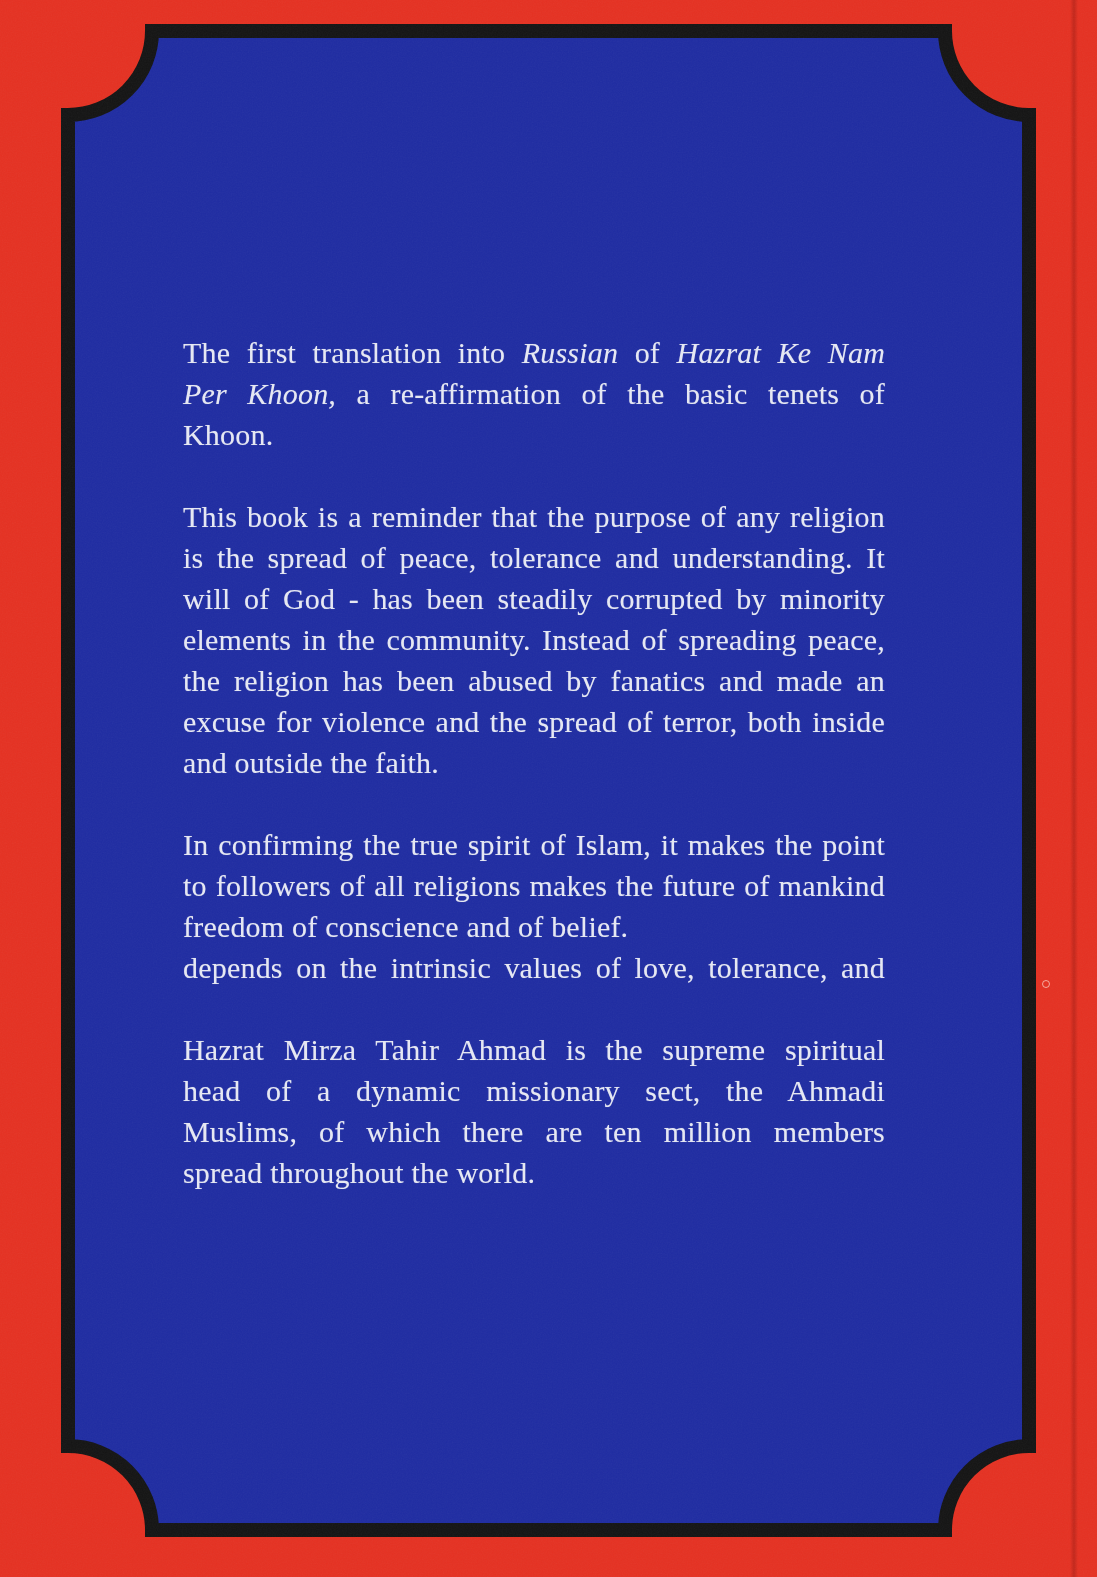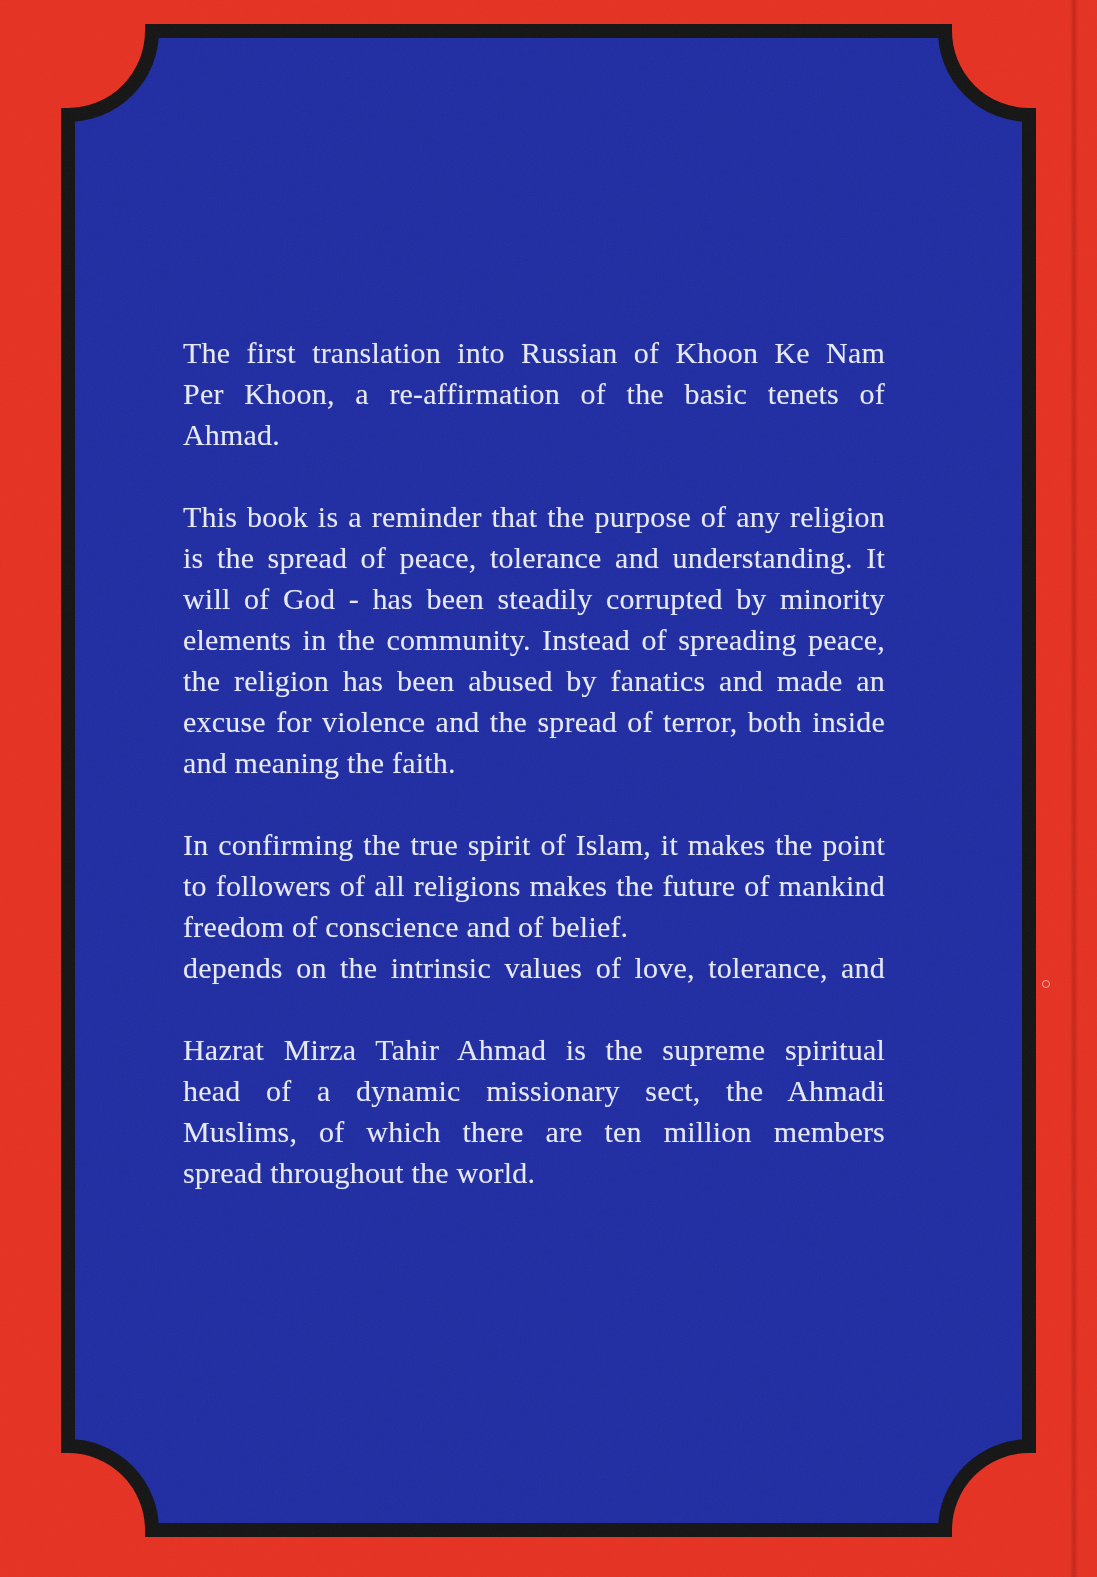--- a/index.html
+++ b/index.html
@@ -42,20 +42,21 @@
   .line {
     text-align: justify;
     text-align-last: justify;
     -moz-text-align-last: justify;
   }
   .line.last {
     text-align-last: left;
     -moz-text-align-last: left;
   }
   .seg.italic {
+    font-style: italic;
   }
   .crease {
     position: absolute;
     top: 0;
     left: 1070px;
     width: 8px;
     height: 100%;
     background: linear-gradient(to right, rgba(0,0,0,0) 0%, rgba(70,0,0,0.22) 50%, rgba(0,0,0,0) 100%);
     pointer-events: none;
   }
@@ -89,32 +90,32 @@
            A 84 84 0 0 0 945 1530
            H 152
            A 84 84 0 0 0 68 1446
            V 115
            A 84 84 0 0 0 152 31
            Z" style="fill: var(--panel-blue, #1f2ca2); stroke: var(--frame-black, #141414); stroke-width: 14;"></path>
 </svg>
 
 <div class="text-block">
     <div class="para">
-      <div class="line"><span class="seg">The first translation into </span><span class="seg italic">Russian</span><span class="seg"> of </span><span class="seg italic">Khoon Ke Nam</span></div>
+      <div class="line"><span class="seg">The first translation into </span><span class="seg italic">Russian</span><span class="seg"> of </span><span class="seg italic">Hazrat Ke Nam</span></div>
       <div class="line"><span class="seg italic">Per Khoon,</span><span class="seg"> a re-affirmation of the basic tenets of</span></div>
-      <div class="line last"><span class="seg">Ahmad.</span></div>
+      <div class="line last"><span class="seg">Khoon.</span></div>
     </div>
     <div class="para">
       <div class="line"><span class="seg">This book is a reminder that the purpose of any religion</span></div>
       <div class="line"><span class="seg">is the spread of peace, tolerance and understanding. It</span></div>
       <div class="line"><span class="seg">will of God - has been steadily corrupted by minority</span></div>
       <div class="line"><span class="seg">elements in the community. Instead of spreading peace,</span></div>
       <div class="line"><span class="seg">the religion has been abused by fanatics and made an</span></div>
       <div class="line"><span class="seg">excuse for violence and the spread of terror, both inside</span></div>
-      <div class="line last"><span class="seg">and meaning the faith.</span></div>
+      <div class="line last"><span class="seg">and outside the faith.</span></div>
     </div>
     <div class="para">
       <div class="line"><span class="seg">In confirming the true spirit of Islam, it makes the point</span></div>
       <div class="line"><span class="seg">to followers of all religions makes the future of mankind</span></div>
       <div class="line last"><span class="seg">freedom of conscience and of belief.</span></div>
       <div class="line"><span class="seg">depends on the intrinsic values of love, tolerance, and</span></div>
     </div>
     <div class="para">
       <div class="line"><span class="seg">Hazrat Mirza Tahir Ahmad is the supreme spiritual</span></div>
       <div class="line"><span class="seg">head of a dynamic missionary sect, the Ahmadi</span></div>

